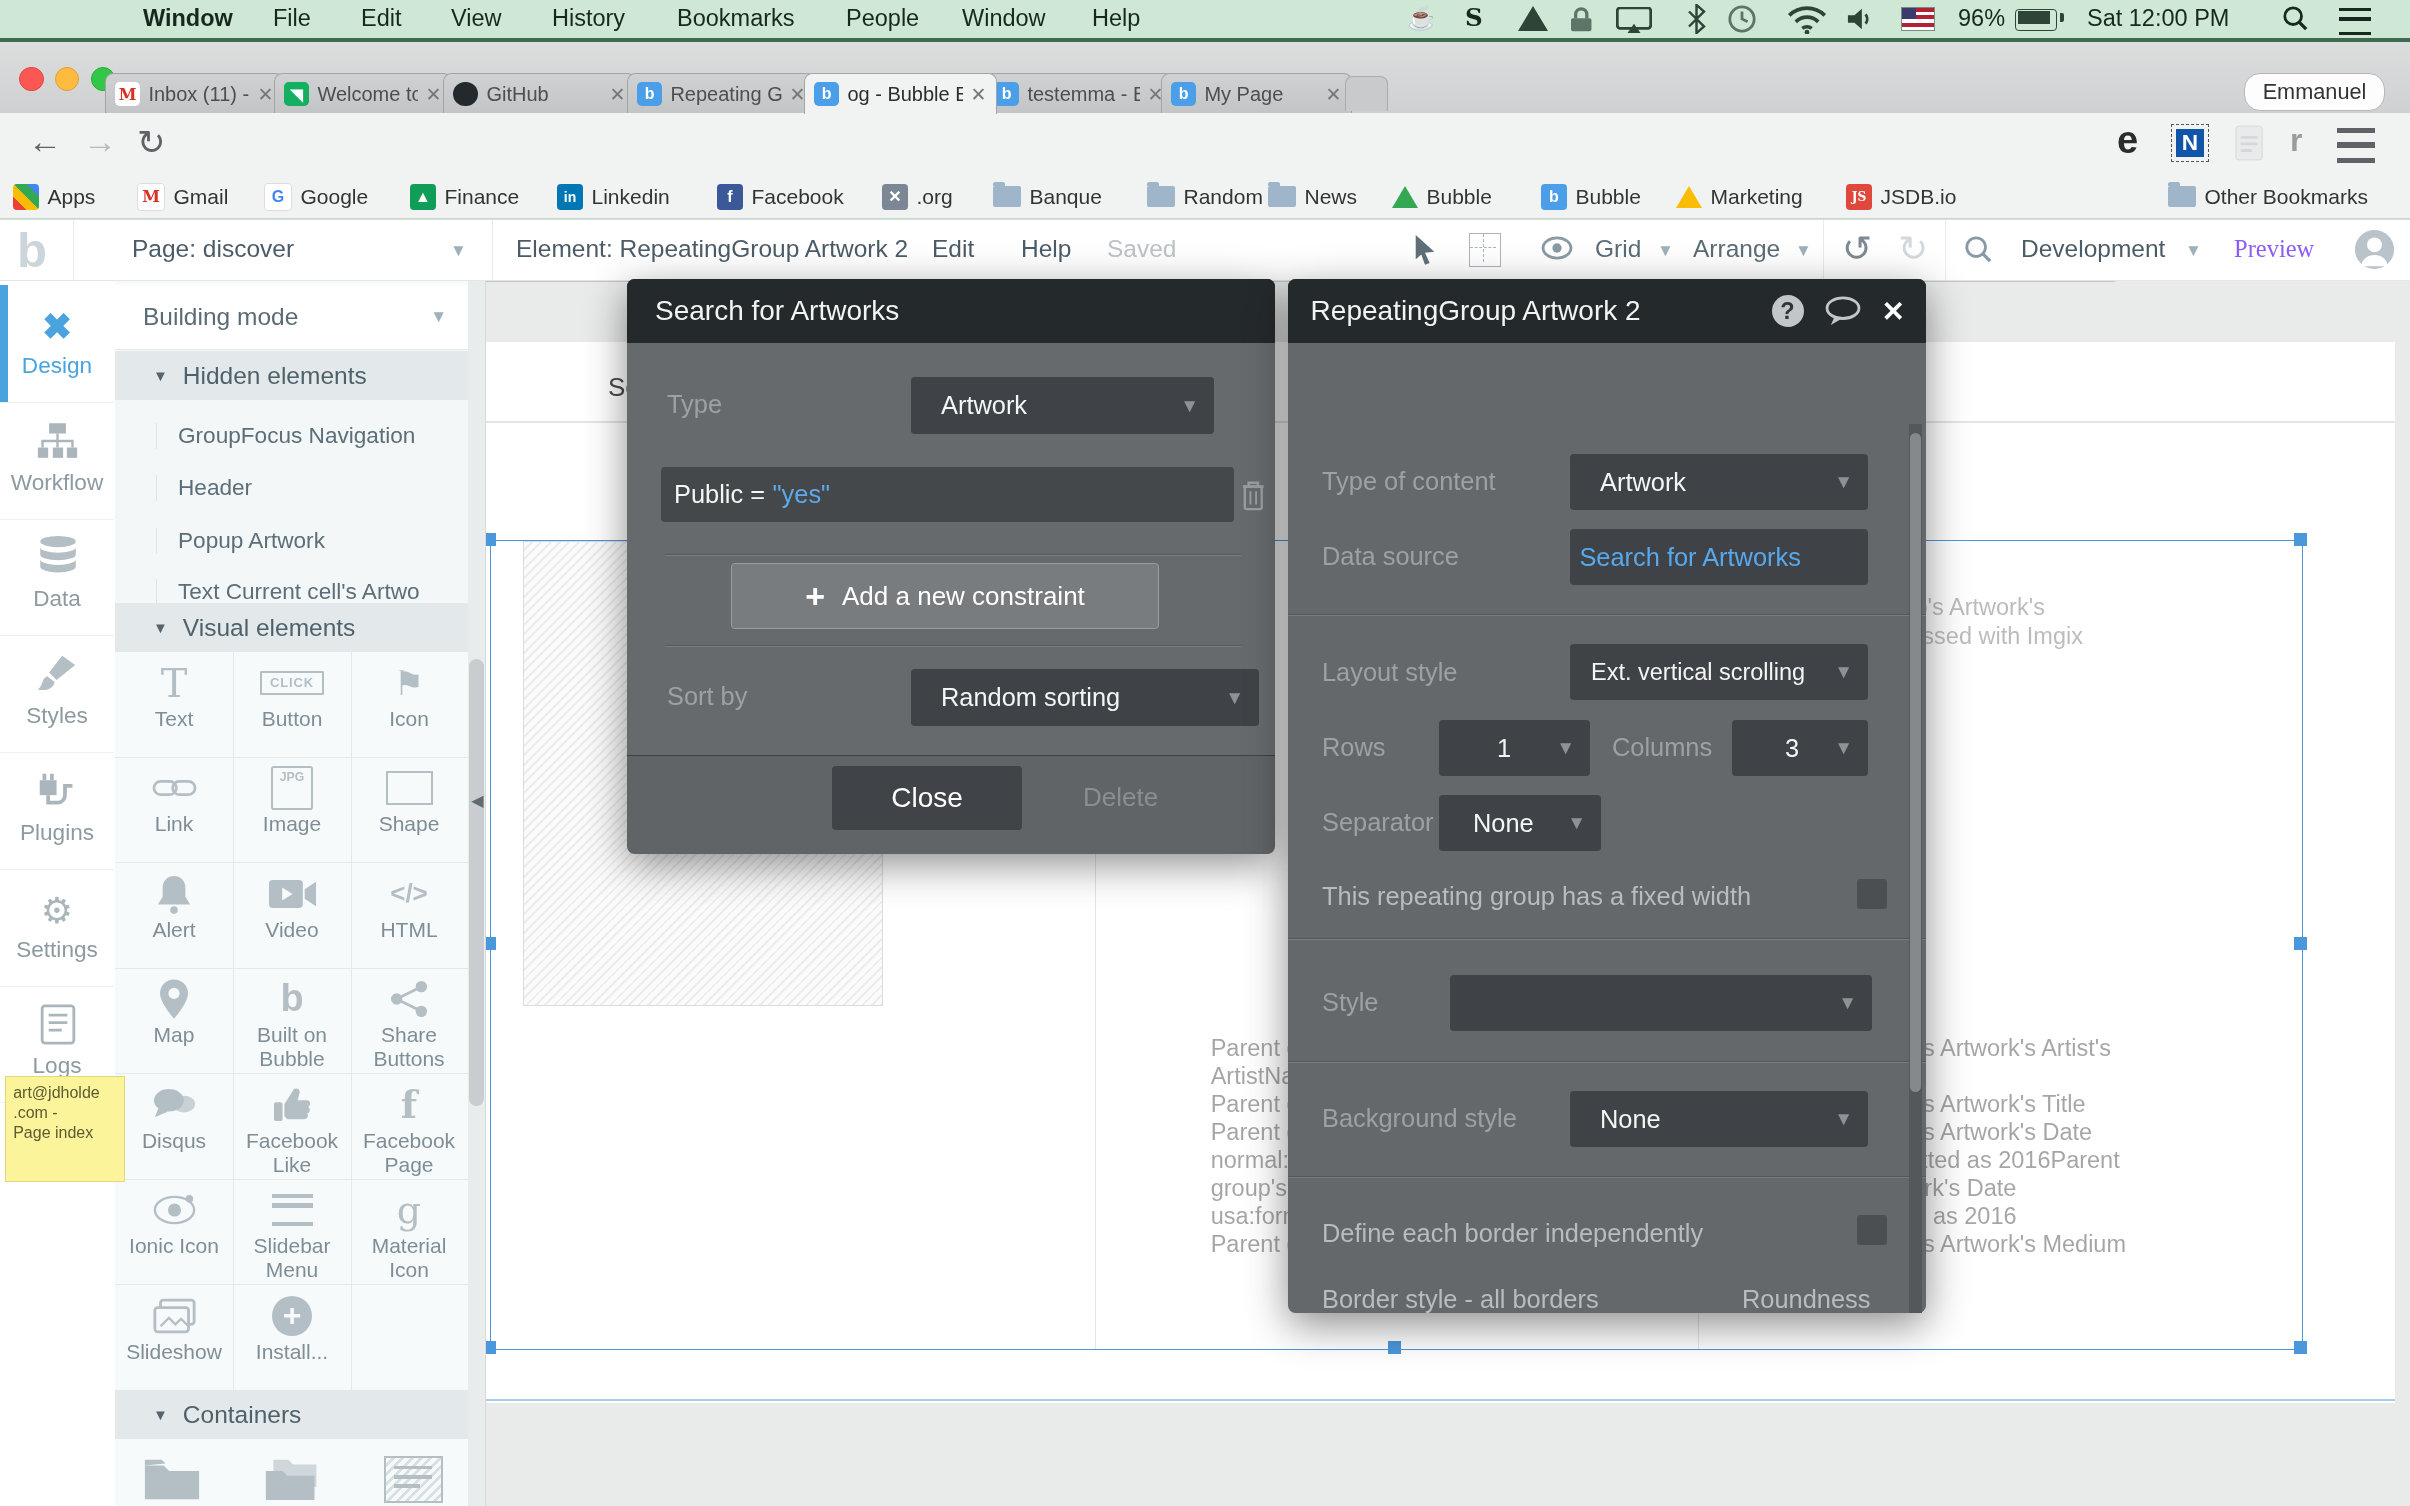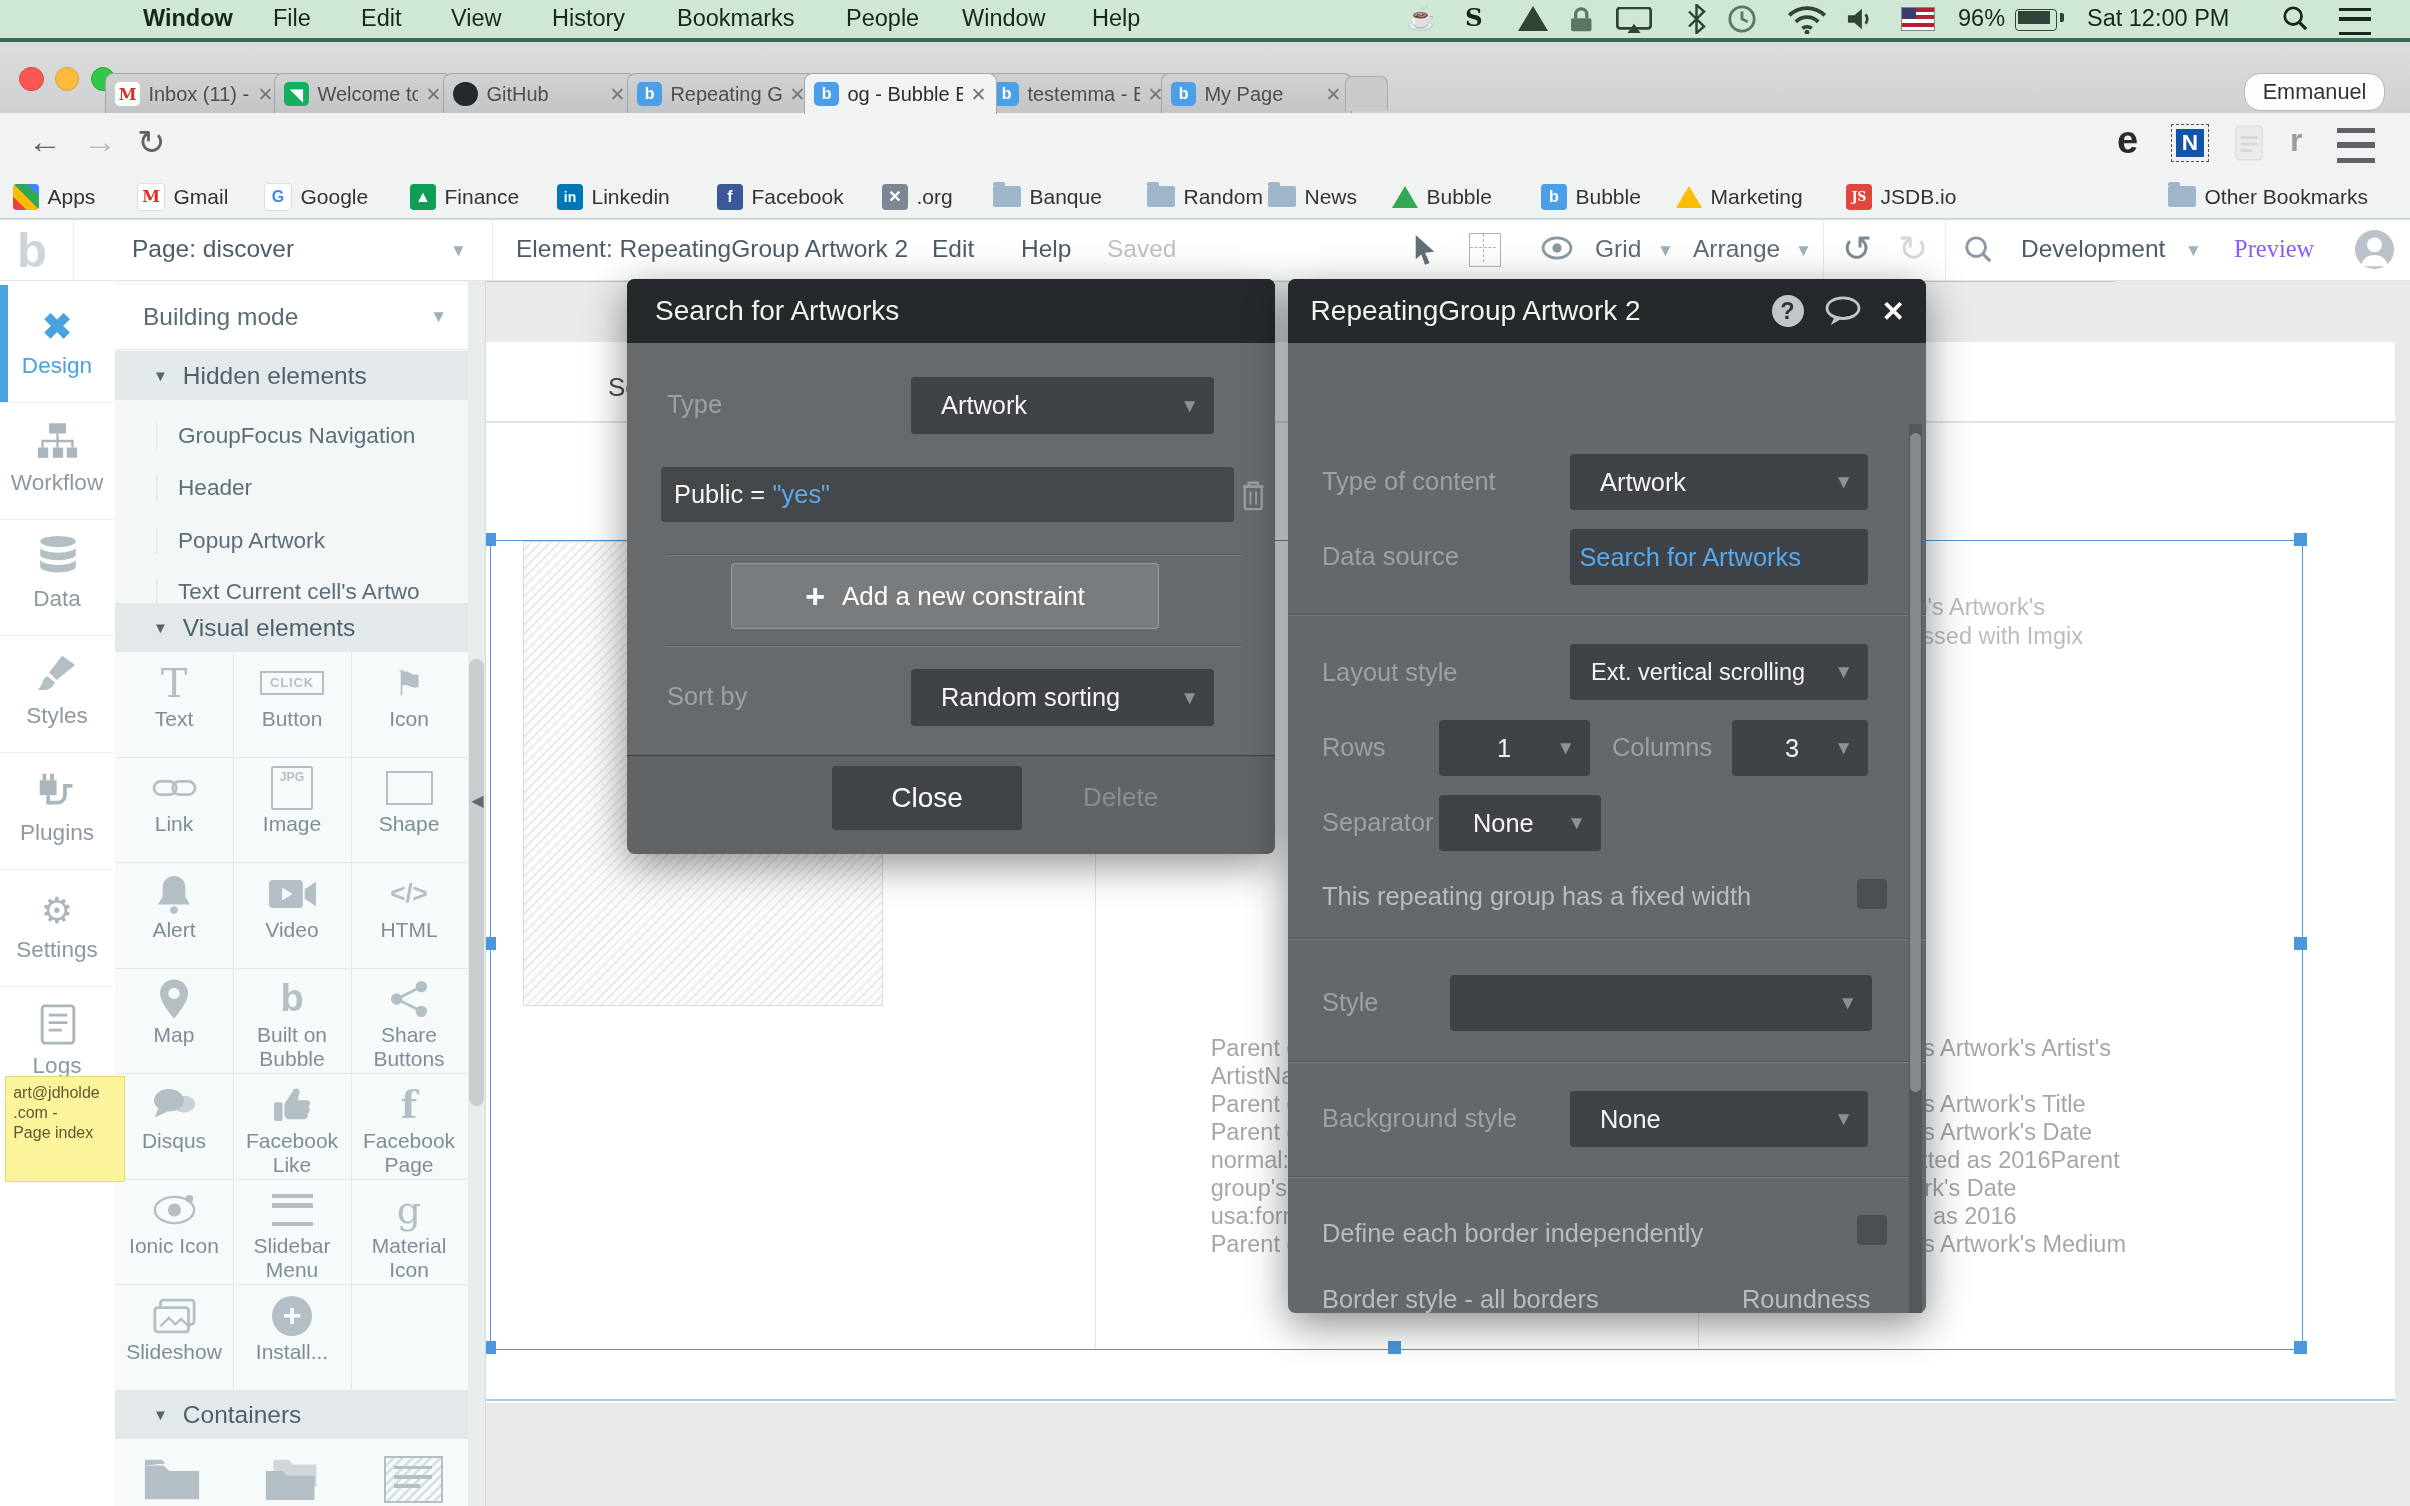--- a/index.html
+++ b/index.html
@@ -648,21 +648,21 @@
         <rect x="4" y="8" width="18" height="24" rx="2" stroke="#9a9da0" stroke-width="2.5" fill="none"></rect>
         <path d="M10 13 v14 M16 13 v14" stroke="#9a9da0" stroke-width="2"></path>
       </svg>
     <div class="divider" style="left:38px;top:276px;width:576px;"></div>
     <div class="a flex" style="left:104px;top:284px;width:426px;height:64px;background:#797c7f;border:0.9px solid #9a9da0;border-radius:3.8px;justify-content:center;font-size:26px;color:#fff;">
       <span style="font-size:34px;font-weight:bold;margin-right:17px;">+</span>
       <span>Add a new constraint</span>
     </div>
     <div class="divider" style="left:38px;top:367px;width:576px;"></div>
     <span class="dlabel" style="left:40px;top:403px;">Sort by</span>
-    <div class="dropdown" style="left:284px;top:390px;width:303px;height:57px;">
+    <div class="dropdown" style="left:284px;top:390px;width:348px;height:57px;">
       <span style="margin-left:30px;">Random sorting</span>
       <span class="arr">▼</span>
     </div>
     <div class="a" style="left:0;top:476px;width:648px;height:98px;background:#606467;border-top:1.9px solid #3c4043;border-radius:0 0 7.5px 7.5px;">
       <div class="a flex" style="left:205px;top:10.4px;width:190px;height:64px;background:#404448;border-radius:3.8px;justify-content:center;font-size:28px;color:#fff;">
           <span>Close</span>
         </div>
       <span class="a" style="left:456px;top:26px;font-size:26px;color:#8b8e91;">Delete</span>
     </div>
   </div>

